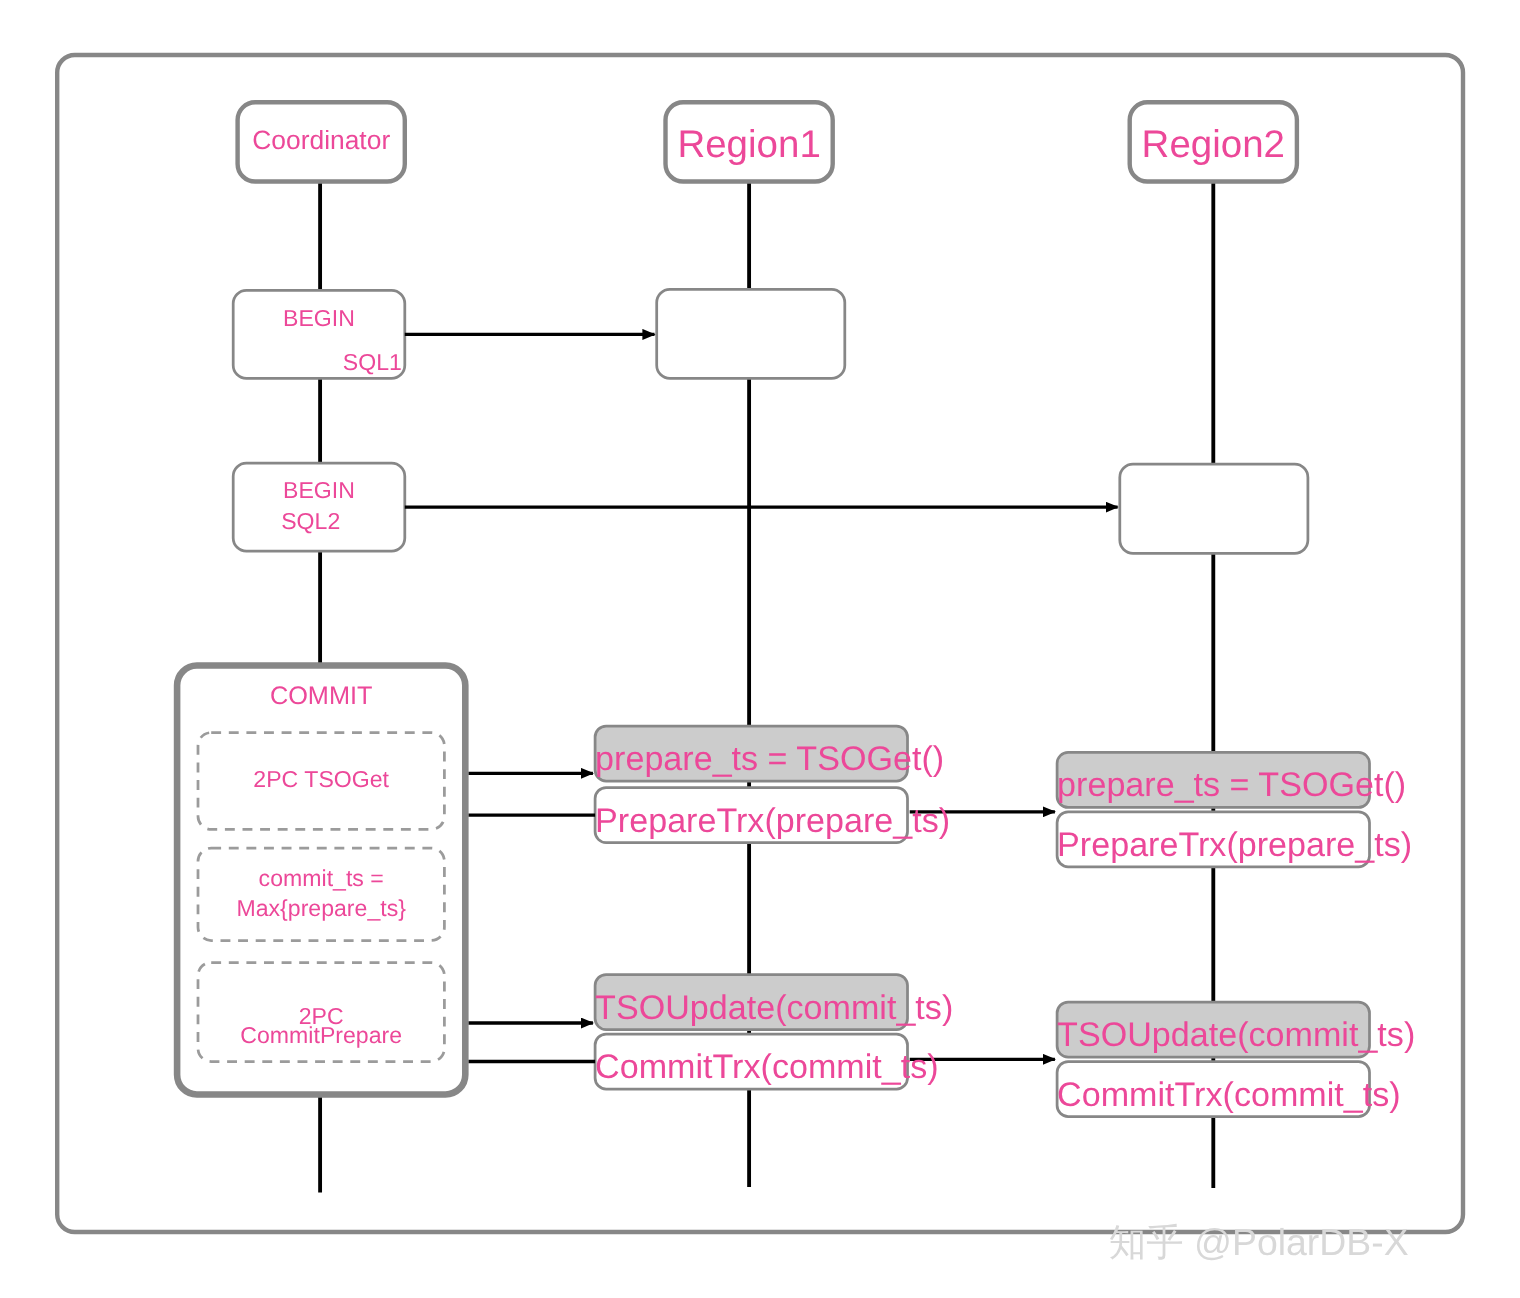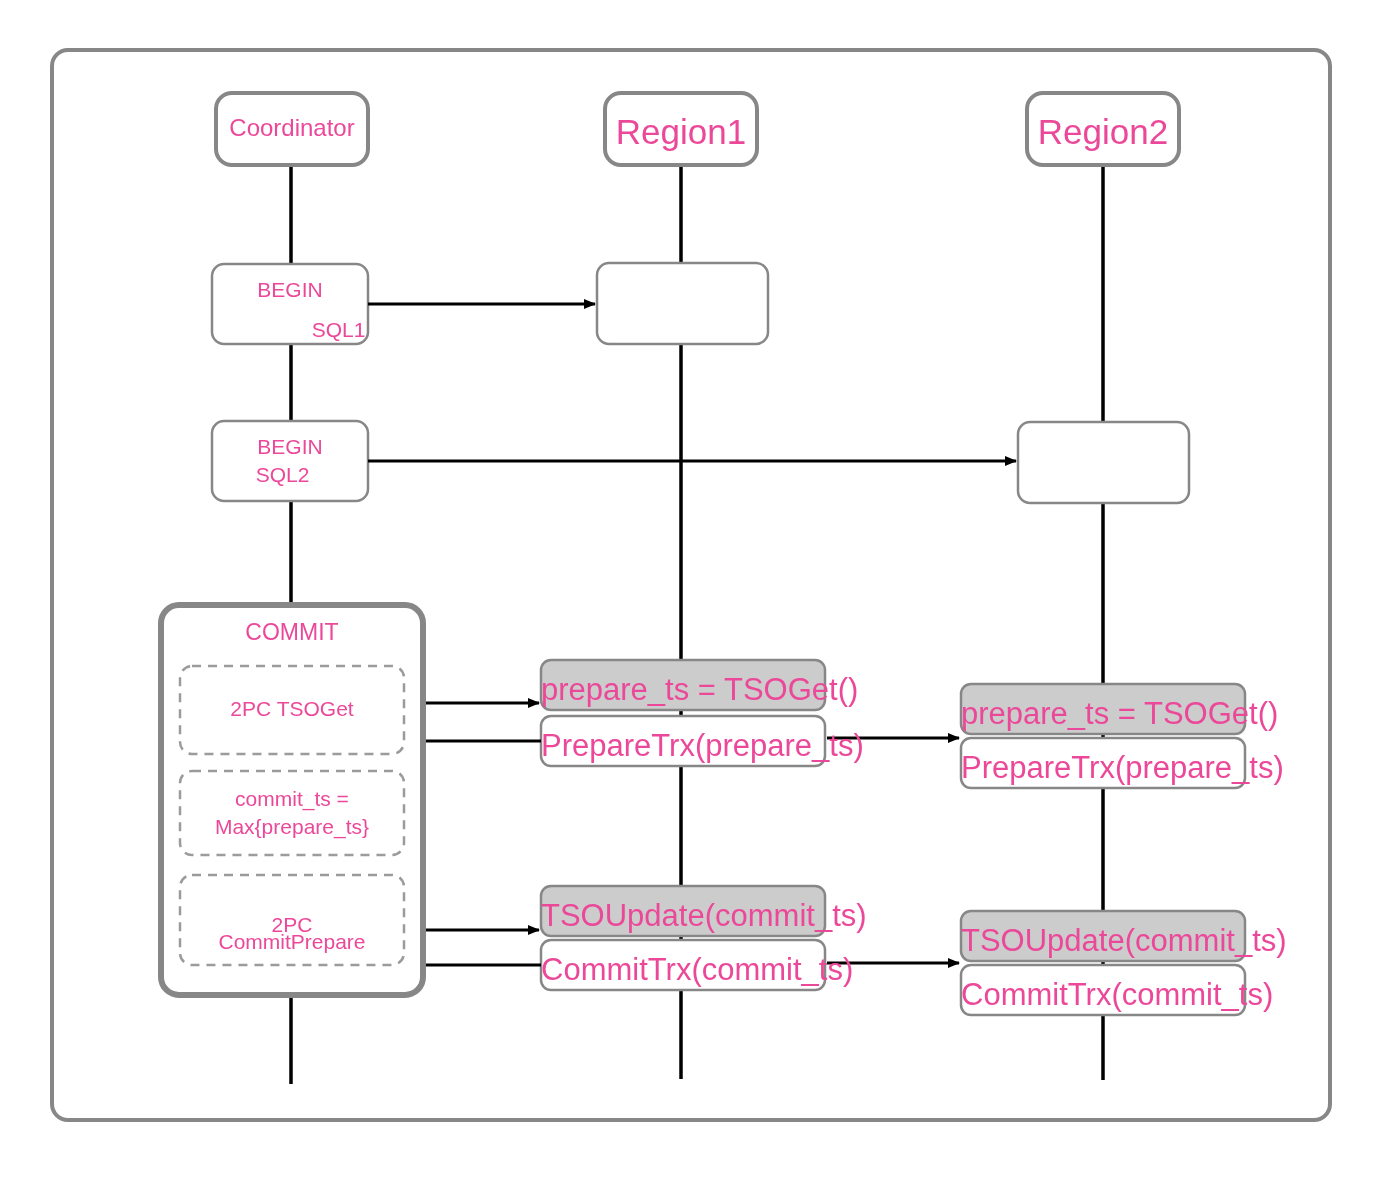--- a/index.html
+++ b/index.html
@@ -147,14 +147,15 @@
 
   <div class="txt msg-label" style="left:961px; top:696px; width:284px;">prepare_ts = TSOGet()</div>
   <div class="txt msg-label" style="left:961px; top:750px; width:284px;">PrepareTrx(prepare_ts)</div>
 
   <div class="txt msg-label" style="left:541px; top:898px; width:284px;">TSOUpdate(commit_ts)</div>
   <div class="txt msg-label" style="left:541px; top:952px; width:284px;">CommitTrx(commit_ts)</div>
 
   <div class="txt msg-label" style="left:961px; top:923px; width:284px;">TSOUpdate(commit_ts)</div>
   <div class="txt msg-label" style="left:961px; top:977px; width:284px;">CommitTrx(commit_ts)</div>
 
+  <div class="watermark" style="left:1008px; top:1107px;">知乎 @PolarDB-X</div>
 
 </div>
 
 </body></html>

